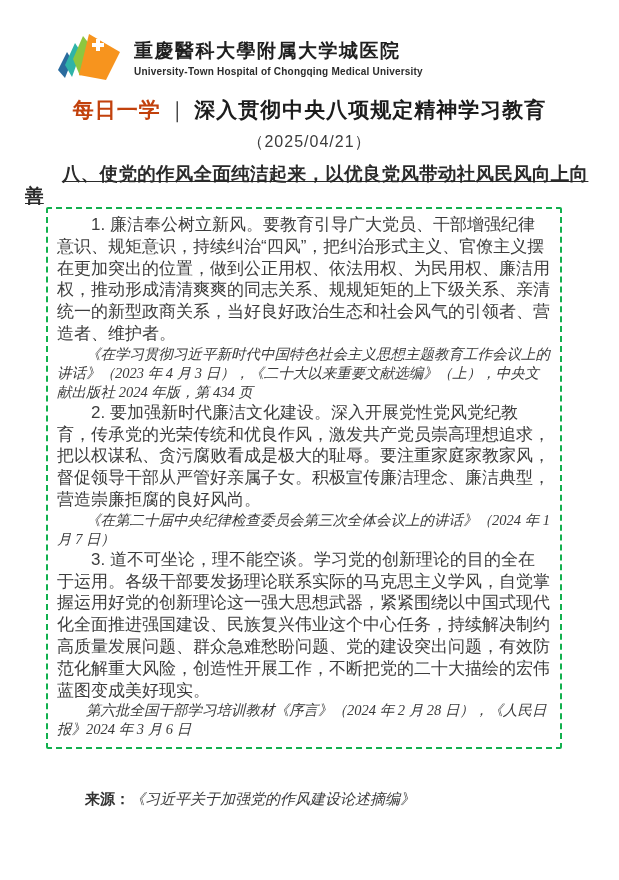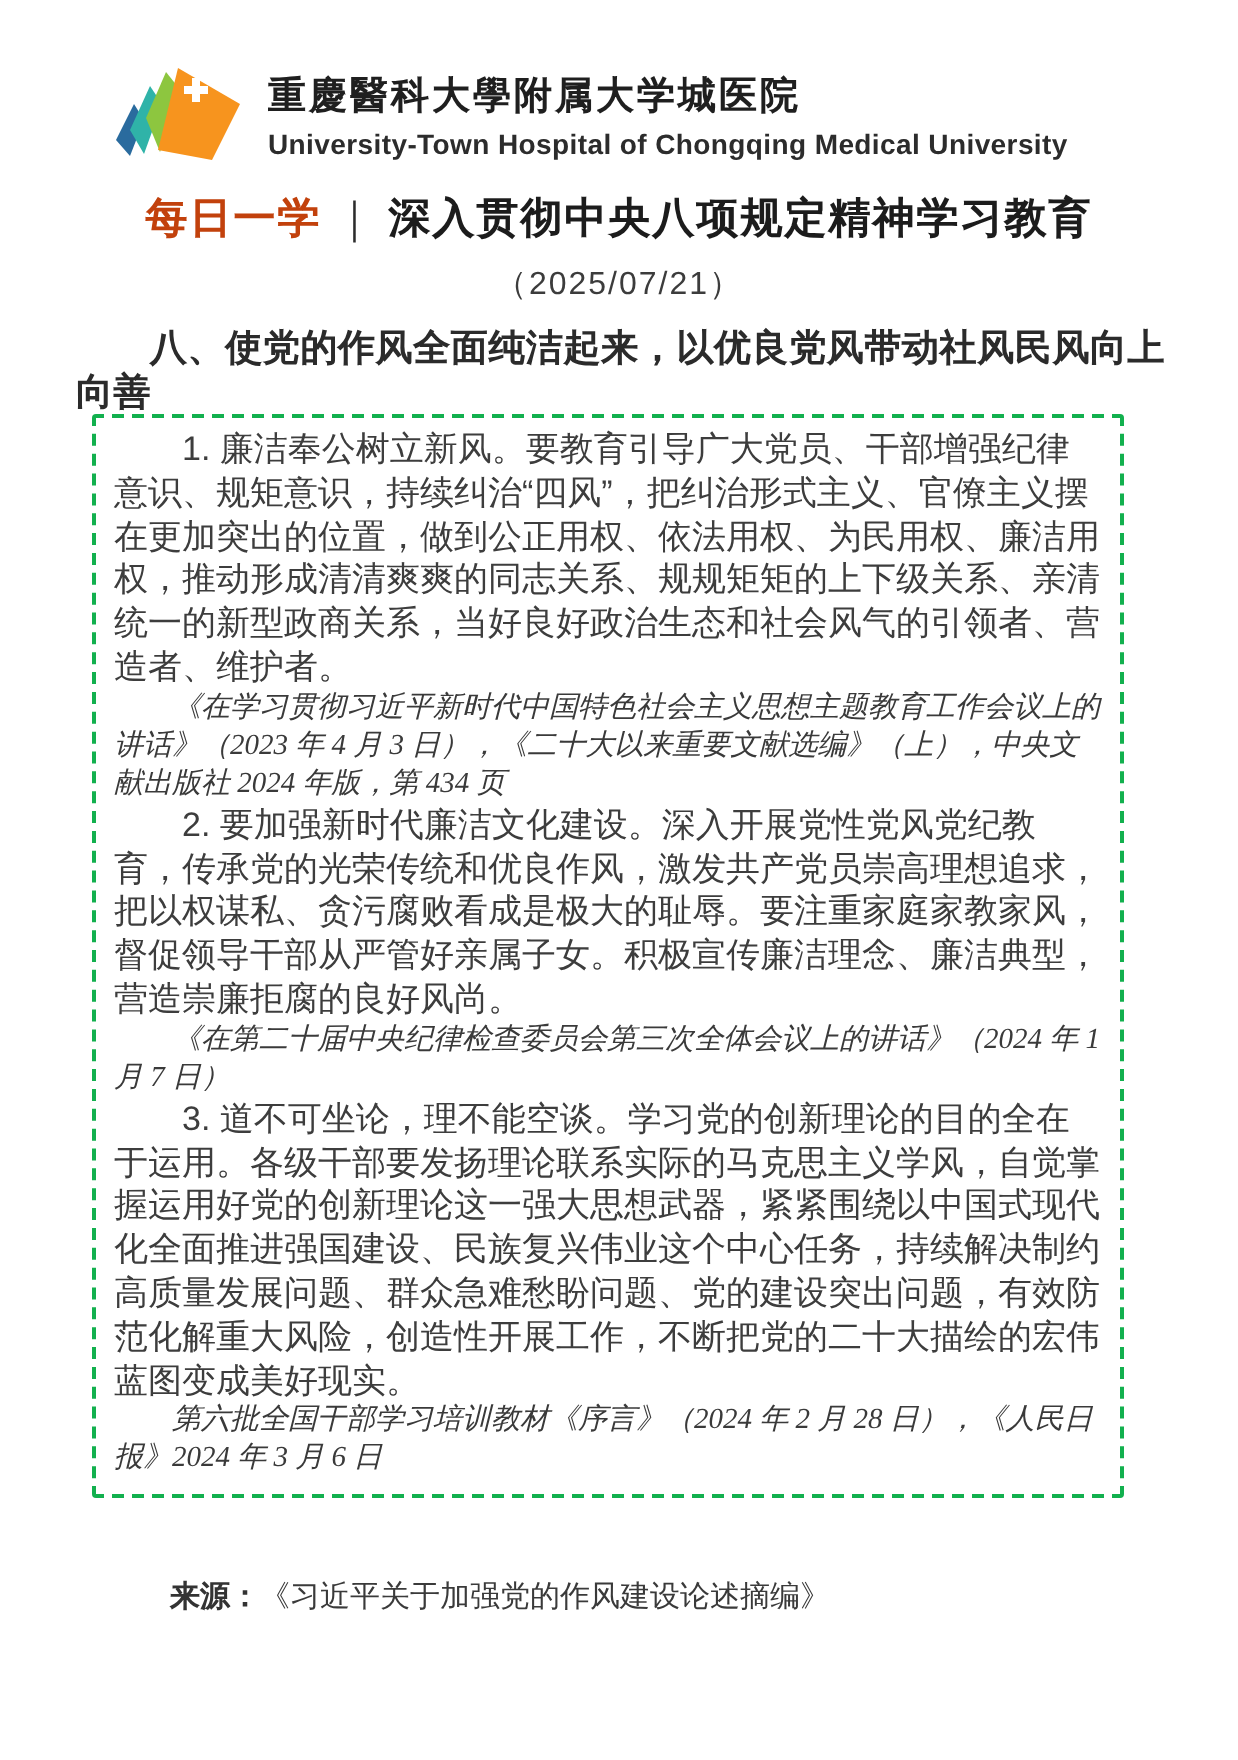--- a/index.html
+++ b/index.html
@@ -20,44 +20,45 @@
     display:flex; align-items:center; gap:10px;
   }
   .logo-mark { width:72px; height:56px; flex:0 0 auto; }
   .hospital-names { display:flex; flex-direction:column; justify-content:center; }
   .hospital-zh {
     font-size:19px; font-weight:600; color:#1f1f1f;
     letter-spacing:1.5px; line-height:24px;
     font-family:"Liberation Serif","DejaVu Serif",serif;
   }
   .hospital-en {
-    font-size:14px; font-weight:700; color:#2c2c2c;
+    font-size:10px; font-weight:700; color:#2c2c2c;
     letter-spacing:0.2px; margin-top:3px;
     font-family:"Liberation Sans","DejaVu Sans",sans-serif;
   }
   
   .title-line {
     position:absolute; top:96px; left:0; right:0;
     text-align:center;
     font-size:21px; font-weight:700; color:#1c1c1c;
     letter-spacing:1px; line-height:28px;
   }
   .title-highlight { color:#c2410c; }
   .title-sep { color:#2c2c2c; font-weight:400; padding:0 6px; }
   .date-line {
     position:absolute; top:132px; left:0; right:0;
     text-align:center;
     font-size:16px; color:#3c3c3c; letter-spacing:1px;
   }
   
   .section-heading {
-    position:absolute; top:163px; left:38px; right:30px;
+    position:absolute; top:163px; left:25px; right:30px;
     font-size:18.5px; font-weight:700; color:#2b2b2b;
     line-height:21.5px; text-indent:2em; letter-spacing:0.3px;
     margin:0;
+    text-decoration:underline;
   }
   
   .quote-box {
     position:absolute; top:207px; left:46px;
     width:516px; box-sizing:border-box;
     border:2.5px dashed #12b04e;
     border-radius:2px;
     padding:5px 9px 8px 9px;
     background:#ffffff;
   }
@@ -78,20 +79,21 @@
   
   .source-line {
     position:absolute; top:789px; left:85px; right:30px;
     font-size:15px; line-height:20px; color:#333333;
   }
   .source-label {
     font-weight:700;
     font-family:Liberation Mono, monospace;
   }
   .source-text {
+    font-style:italic;
     font-family:"Liberation Serif","DejaVu Serif",serif;
     color:#3a3a3a;
   }
 </style>
 </head>
 <body>
 
 <div class="page">
 
   <div class="logo-row">
@@ -106,21 +108,21 @@
     </span>
     <span class="hospital-names">
       <span class="hospital-zh">重慶醫科大學附属大学城医院</span>
       <span class="hospital-en">University-Town Hospital of Chongqing Medical University</span>
     </span>
   </div>
 
   <div class="title-line">
     <span class="title-highlight">每日一学</span><span class="title-sep">｜</span><span class="title-rest">深入贯彻中央八项规定精神学习教育</span>
   </div>
-  <div class="date-line">（2025/07/21）</div>
+  <div class="date-line">（2025/04/21）</div>
 
   <p class="section-heading">八、使党的作风全面纯洁起来，以优良党风带动社风民风向上向善</p>
 
   <div class="quote-box">
     <p class="body-p">1. 廉洁奉公树立新风。要教育引导广大党员、干部增强纪律意识、规矩意识，持续纠治“四风”，把纠治形式主义、官僚主义摆在更加突出的位置，做到公正用权、依法用权、为民用权、廉洁用权，推动形成清清爽爽的同志关系、规规矩矩的上下级关系、亲清统一的新型政商关系，当好良好政治生态和社会风气的引领者、营造者、维护者。</p>
     <p class="cite-p">《在学习贯彻习近平新时代中国特色社会主义思想主题教育工作会议上的讲话》（2023 年 4 月 3 日），《二十大以来重要文献选编》（上），中央文献出版社 2024 年版，第 434 页</p>
     <p class="body-p">2. 要加强新时代廉洁文化建设。深入开展党性党风党纪教育，传承党的光荣传统和优良作风，激发共产党员崇高理想追求，把以权谋私、贪污腐败看成是极大的耻辱。要注重家庭家教家风，督促领导干部从严管好亲属子女。积极宣传廉洁理念、廉洁典型，营造崇廉拒腐的良好风尚。</p>
     <p class="cite-p">《在第二十届中央纪律检查委员会第三次全体会议上的讲话》（2024 年 1 月 7 日）</p>
     <p class="body-p">3. 道不可坐论，理不能空谈。学习党的创新理论的目的全在于运用。各级干部要发扬理论联系实际的马克思主义学风，自觉掌握运用好党的创新理论这一强大思想武器，紧紧围绕以中国式现代化全面推进强国建设、民族复兴伟业这个中心任务，持续解决制约高质量发展问题、群众急难愁盼问题、党的建设突出问题，有效防范化解重大风险，创造性开展工作，不断把党的二十大描绘的宏伟蓝图变成美好现实。</p>
     <p class="cite-p">第六批全国干部学习培训教材《序言》（2024 年 2 月 28 日），《人民日报》2024 年 3 月 6 日</p>

